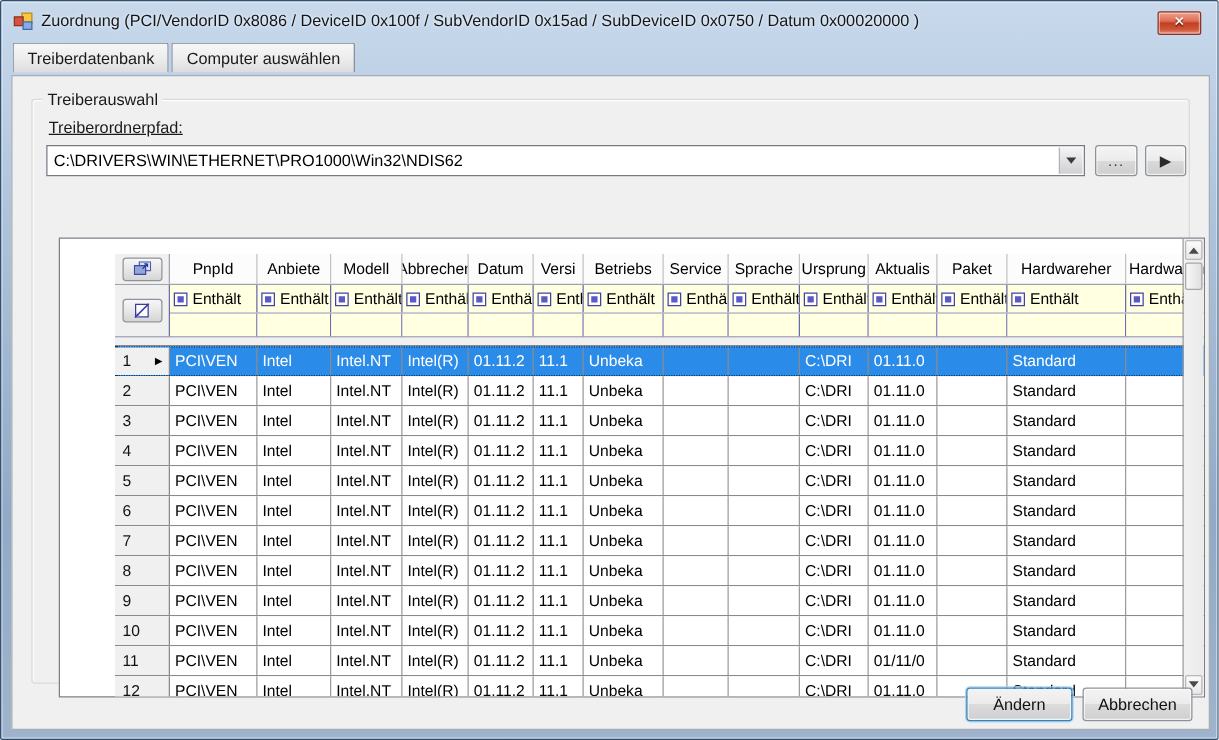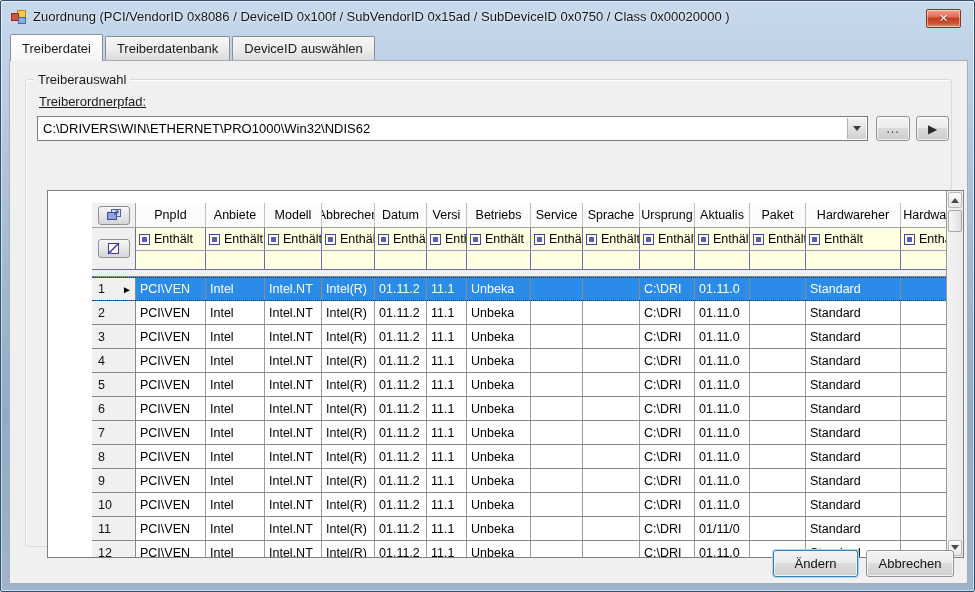--- a/index.html
+++ b/index.html
@@ -125,28 +125,27 @@
 <body>
 
 <div class="window">
 
   <div class="titlebar">
     <svg class="title-icon" viewBox="0 0 17 16">
       <rect x="7.5" y="1.5" width="8" height="8" fill="#F6C845" stroke="#C08A10"></rect>
       <rect x="1.5" y="4.5" width="7" height="7" fill="#D5523C" stroke="#8E2F1F"></rect>
       <rect x="8.5" y="8.5" width="7" height="6" fill="#86ACE2" stroke="#3E6AA8"></rect>
     </svg>
-    <span class="title-text">Zuordnung (PCI/VendorID 0x8086 / DeviceID 0x100f / SubVendorID 0x15ad / SubDeviceID 0x0750 / Class 0x00020000 )</span>
+    <span class="title-text">Zuordnung (PCI/VendorID 0x8086 / DeviceID 0x100f / SubVendorID 0x15ad / SubDeviceID 0x0750 / Datum 0x00020000 )</span>
     <div class="close-btn">✕</div>
   </div>
 
   <div class="tab-strip">
-    <div class="tab active">Treiberdatei</div>
     <div class="tab">Treiberdatenbank</div>
-    <div class="tab">DeviceID auswählen</div>
+    <div class="tab">Computer auswählen</div>
   </div>
 
   <div class="tab-panel">
 
     <div class="groupbox">
       <span class="groupbox-label">Treiberauswahl</span>
       <span class="path-label">Treiberordnerpfad:</span>
 
       <div class="combo">
         <input value="C:\DRIVERS\WIN\ETHERNET\PRO1000\Win32\NDIS62" style="">

